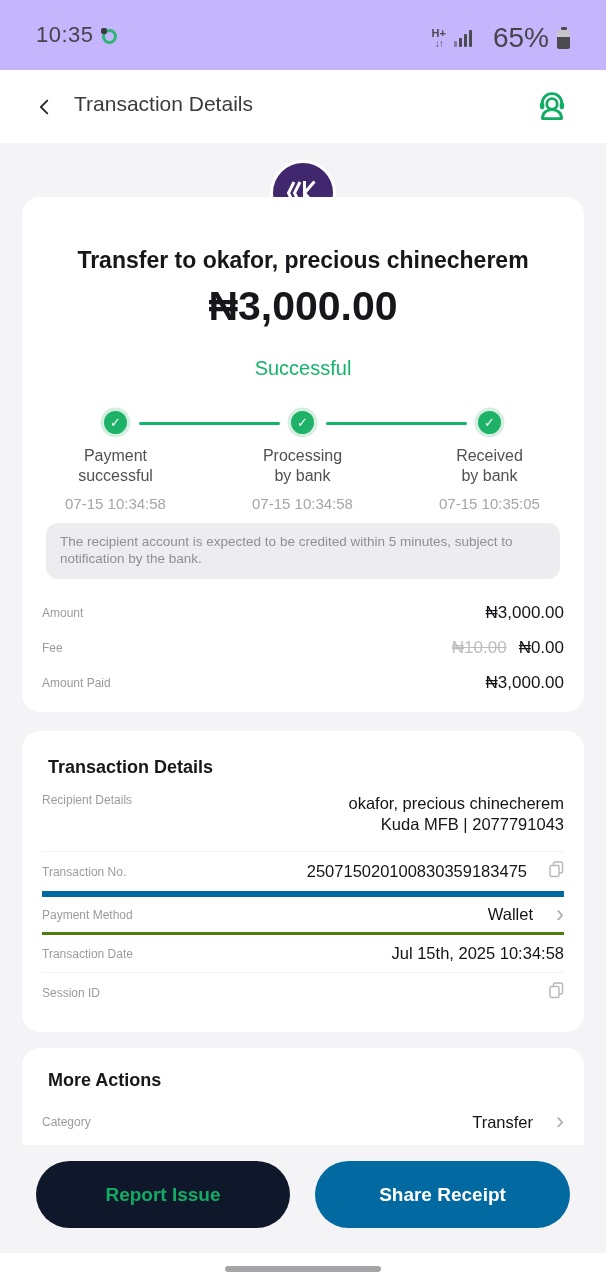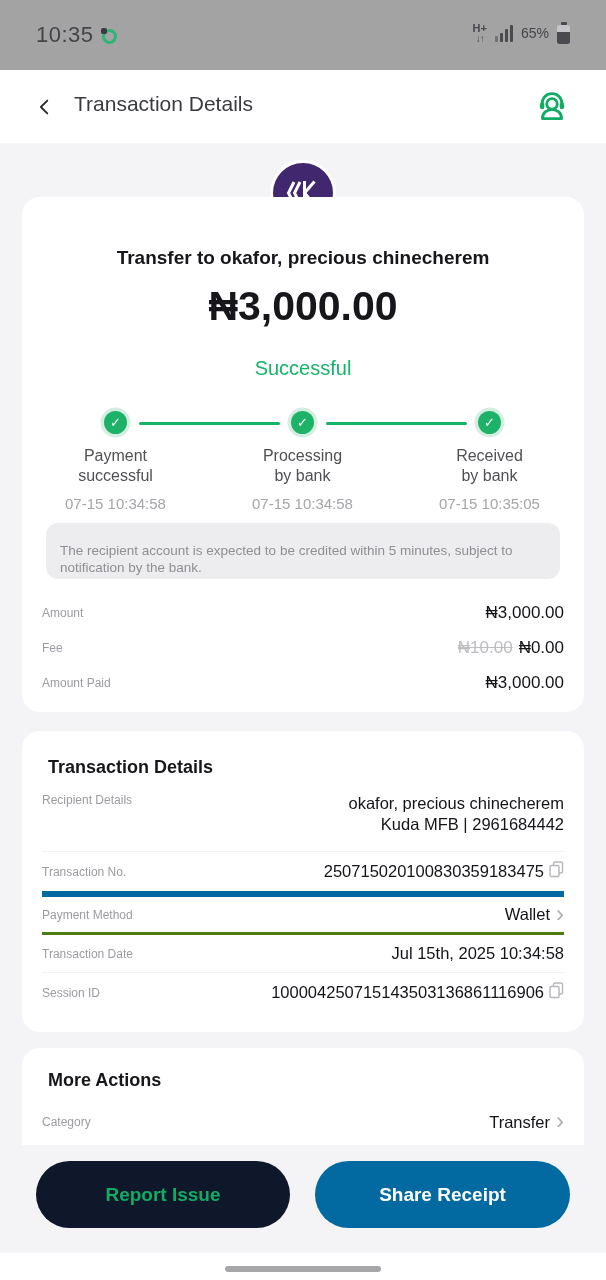--- a/index.html
+++ b/index.html
@@ -6,35 +6,35 @@
   html,body { width:606px; height:1280px; overflow:hidden; }
   body {
     position:relative;
     font-family:"Liberation Sans","DejaVu Sans",sans-serif;
     background:#ffffff;
     color:#1b1b1f;
   }
   .content-bg { position:absolute; left:0; top:143px; width:606px; height:1137px; background:#f4f4f6; }
 
   
-  .status-bar { position:absolute; left:0; top:0; width:606px; height:70px; background:#a3a3a3; }
+  .status-bar { position:absolute; left:0; top:0; width:606px; height:70px; background:#c4b5fd; }
   .sb-time { position:absolute; left:36px; top:22px; font-size:22px; color:#44444a; letter-spacing:.5px; }
   .sb-sync { position:absolute; left:102px; top:29px; width:15px; height:15px; border-radius:50%;
              border:3.2px solid #2bb673; }
   .sb-sync::before { content:""; position:absolute; left:-4px; top:-4px; width:6px; height:6px;
              background:#3a3a3e; border-radius:2px; }
   .sb-right { position:absolute; right:36px; top:22px; display:flex; align-items:center; gap:8px; }
   .net-type { display:flex; flex-direction:column; align-items:center; line-height:1; color:#4a4a4f; }
   .net-type .nt1 { font-size:11px; font-weight:bold; }
   .net-type .nt2 { font-size:10px; letter-spacing:-1px; }
   .sig { display:flex; align-items:flex-end; gap:2px; height:17px; }
   .sig i { display:block; width:3px; background:#4a4a4f; border-radius:1px; }
   .sig i:nth-child(1){height:6px;opacity:.55} .sig i:nth-child(2){height:9px}
   .sig i:nth-child(3){height:13px} .sig i:nth-child(4){height:17px}
-  .sb-batt-pct { font-size:14px; color:#44444a; }
+  .sb-batt-pct { font-size:28px; color:#44444a;margin-left:13px; }
   .batt { position:relative; width:13px; height:22px; }
   .batt .tip { position:absolute; top:0; left:3.5px; width:6px; height:3px; background:#4a4a4f; border-radius:1px; }
   .batt .bodyb { position:absolute; top:3px; left:0; width:13px; height:19px; background:#c6c6ca; border-radius:2.5px; overflow:hidden; }
   .batt .fill { position:absolute; bottom:0; left:0; width:100%; height:65%; background:#4a4a4f; }
 
   
   .appbar { position:absolute; left:0; top:70px; width:606px; height:73px; background:#fff; }
   .back-btn { position:absolute; left:28px; top:20px; width:34px; height:34px; display:flex; align-items:center; justify-content:center; cursor:pointer; }
   .appbar-title { position:absolute; left:74px; top:22px; font-size:21px; color:#3a3b41; }
   .support-btn { position:absolute; right:32px; top:14px; width:44px; height:44px; display:flex; align-items:center; justify-content:center; cursor:pointer; }
@@ -42,56 +42,56 @@
   
   .kuda-logo { position:absolute; left:270px; top:160px; width:66px; height:66px; border-radius:50%;
                background:#41276E; border:3px solid #ffffff; display:flex; align-items:center; justify-content:center; }
 
   
   .card { position:absolute; background:#fff; border-radius:18px; }
   .card1 { left:22px; top:197px; width:562px; height:515px; }
   .card2 { left:22px; top:731px; width:562px; height:301px; }
   .card3 { left:22px; top:1048px; width:562px; height:112px; }
 
-  .tx-title { position:absolute; top:50px; left:0; width:100%; text-align:center; font-size:19px; font-weight:bold; color:#17171b; }
+  .tx-title { position:absolute; top:50px; left:0; width:100%; text-align:center; font-size:23px; font-weight:bold; color:#17171b; }
   .tx-amount { position:absolute; top:86px; left:0; width:100%; text-align:center; font-size:41px; font-weight:bold; color:#17171b; }
   .tx-status { position:absolute; top:160px; left:0; width:100%; text-align:center; font-size:20px; color:#14b469; }
 
   
   .steps { position:absolute; top:206px; left:0; width:562px; height:112px; }
   .step-line { position:absolute; top:19px; height:2.5px; background:#14b469; border-radius:2px; }
   .step-line.l1 { left:117px; width:141px; }
   .step-line.l2 { left:304px; width:141px; }
   .step-col { position:absolute; top:8px; width:187px; display:flex; flex-direction:column; align-items:center; }
   .step-col.c1{left:0} .step-col.c2{left:187px} .step-col.c3{left:374px}
   .step-check { width:23px; height:23px; border-radius:50%; background:#1eb269; color:#fff;
                 display:flex; align-items:center; justify-content:center; font-size:13px; font-weight:bold;
                 box-shadow:0 0 0 3.5px #d4efe1; }
   .step-label { margin-top:12px; text-align:center; font-size:16px; line-height:20px; color:#505055; }
   .step-time { margin-top:9px; font-size:15px; color:#a5a5aa; white-space:nowrap; }
 
   .note-box { position:absolute; top:326px; left:24px; width:514px; height:56px; background:#ededf0;
-              border-radius:12px; padding:20px 14px; font-size:13.5px; line-height:16.5px; color:#8f8f94; }
+              border-radius:12px; padding:11px 14px; font-size:13.5px; line-height:16.5px; color:#8f8f94; }
 
   .sum-row { position:absolute; left:20px; width:522px; height:35px; display:flex; align-items:center; justify-content:space-between; }
   .sum-row.r1{top:398px} .sum-row.r2{top:433px} .sum-row.r3{top:468px}
   .row-label { font-size:12px; color:#9b9ba1; }
   .row-value { font-size:17px; color:#141419; }
-  .old-value { font-size:17px; color:#bcbcc1; text-decoration:line-through; margin-right:6px; }
+  .old-value { font-size:17px; color:#bcbcc1; text-decoration:line-through; margin-right:12px; }
 
   
   .card-title { position:absolute; top:26px; left:26px; font-size:18px; font-weight:bold; color:#17171b; }
   .drow { position:absolute; left:20px; width:522px; display:flex; align-items:center; justify-content:space-between; }
   .recipient-row { top:62px; height:58px; align-items:flex-start; }
   .recipient-val { text-align:right; font-size:16.5px; line-height:21px; color:#141419; }
   .drow2 { top:120px; height:40px; border-top:1px solid #f3f3f5;text-align:center; }
   .drow3 { top:160px; height:41px; border-top:6px solid #0369a1; }
   .drow4 { top:201px; height:40px; border-top:3px solid #4d7c0f; }
   .drow5 { top:241px; height:40px; border-top:1px solid #f3f3f5; }
-  .dval { display:flex; align-items:center; gap:3px; font-size:16.5px; color:#141419; }
+  .dval { display:flex; align-items:center; gap:20px; font-size:16.5px; color:#141419; }
   .chev { font-size:24px; line-height:16px; color:#aeaeb3; font-weight:400; padding-left:3px; margin-top:-2px; }
   .copy-ic { display:inline-block; margin-left:2px; cursor:pointer; }
 
   
   .ma-row { position:absolute; left:20px; top:52px; width:522px; height:44px; display:flex; align-items:center; justify-content:space-between; cursor:pointer; }
 
   
   .footer { position:absolute; left:0; top:1145px; width:606px; height:108px; background:#f4f4f6; }
   .btn { position:absolute; top:16px; height:67px; border:none; border-radius:34px; font-family:inherit;
          font-size:19px; font-weight:bold; cursor:pointer; }
@@ -212,21 +212,21 @@
     <span class="row-value">₦3,000.00</span>
   </div>
 </div>
 
 <div class="card card2">
   <div class="card-title">Transaction Details</div>
 
   <div class="drow recipient-row">
     <span class="row-label">Recipient Details</span>
     <span class="recipient-val">
-      <span>okafor, precious chinecherem</span><br><span>Kuda MFB | 2961684442</span>
+      <span>okafor, precious chinecherem</span><br><span>Kuda MFB | 2077791043</span>
     </span>
   </div>
 
   <div class="drow drow2">
     <span class="row-label">Transaction No.</span>
     <span class="dval">
       <span>250715020100830359183475</span>
       <span class="copy-ic">
         <svg width="15" height="17" viewBox="0 0 15 17">
           <rect x="4.5" y="1" width="9" height="11" rx="1.5" fill="none" stroke="#b6b6bb" stroke-width="1.4"></rect>
@@ -245,21 +245,20 @@
   </div>
 
   <div class="drow drow4">
     <span class="row-label">Transaction Date</span>
     <span class="dval">Jul 15th, 2025 10:34:58</span>
   </div>
 
   <div class="drow drow5">
     <span class="row-label">Session ID</span>
     <span class="dval">
-      <span>100004250715143503136861116906</span>
       <span class="copy-ic">
         <svg width="15" height="17" viewBox="0 0 15 17">
           <rect x="4.5" y="1" width="9" height="11" rx="1.5" fill="none" stroke="#b6b6bb" stroke-width="1.4"></rect>
           <rect x="1" y="4.5" width="9" height="11" rx="1.5" fill="#ffffff" stroke="#b6b6bb" stroke-width="1.4"></rect>
         </svg>
       </span>
     </span>
   </div>
 </div>
 

